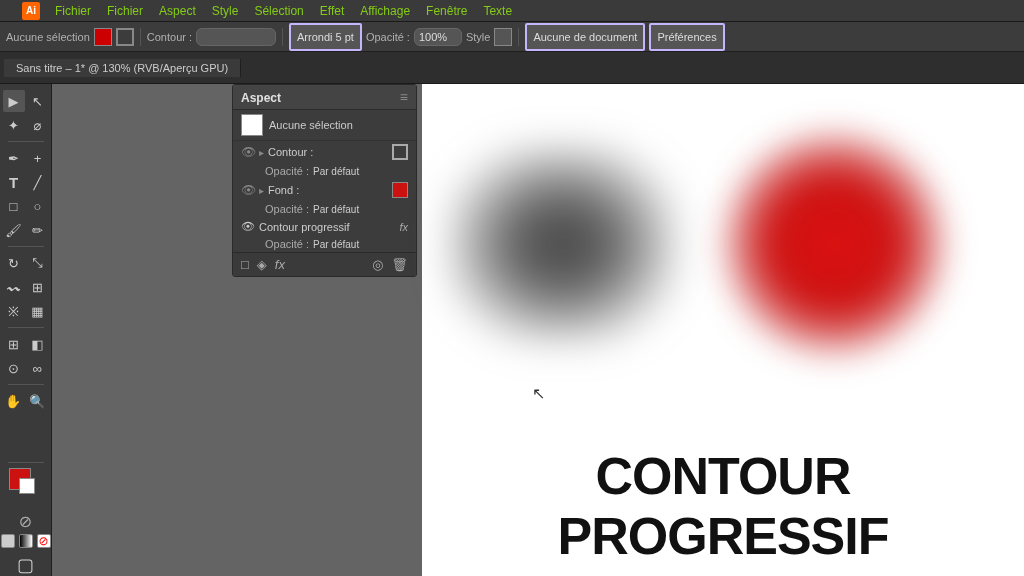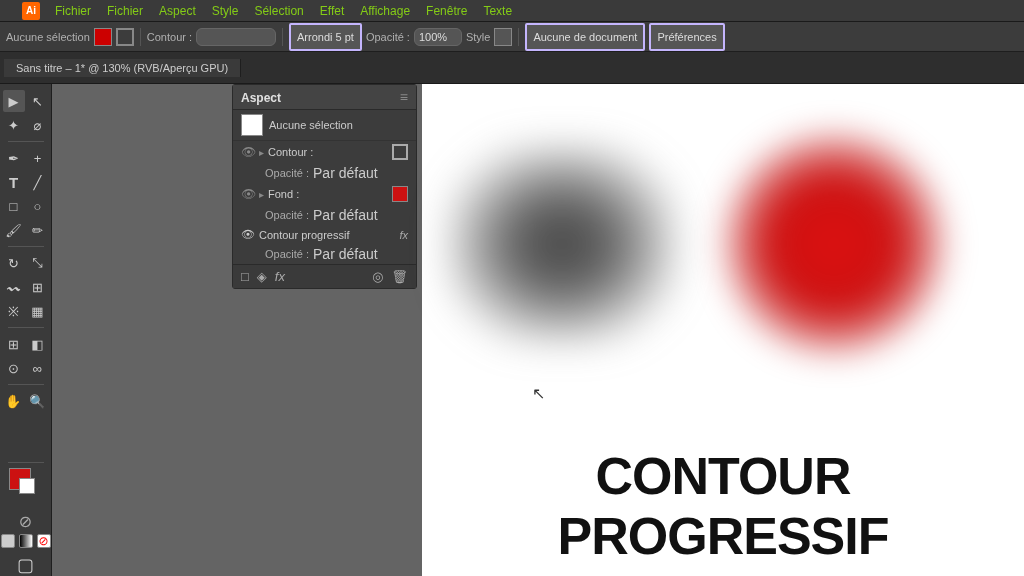--- a/index.html
+++ b/index.html
@@ -217,21 +217,21 @@
       border: 1px solid #888;
     }
 
     .panel-sub-row {
       display: flex;
       align-items: center;
       padding: 2px 8px 2px 32px;
       gap: 4px;
     }
     .sub-label { color: #aaa; font-size: 11px; }
-    .sub-value { color: #ccc; font-size: 14px; text-align: center; }
+    .sub-value { color: #ccc; font-size: 10px; text-align: center; }
 
     .panel-special-row {
       display: flex;
       align-items: center;
       padding: 3px 8px;
       gap: 4px;
     }
     .fx-badge {
       color: #aaa;
       font-style: italic;

